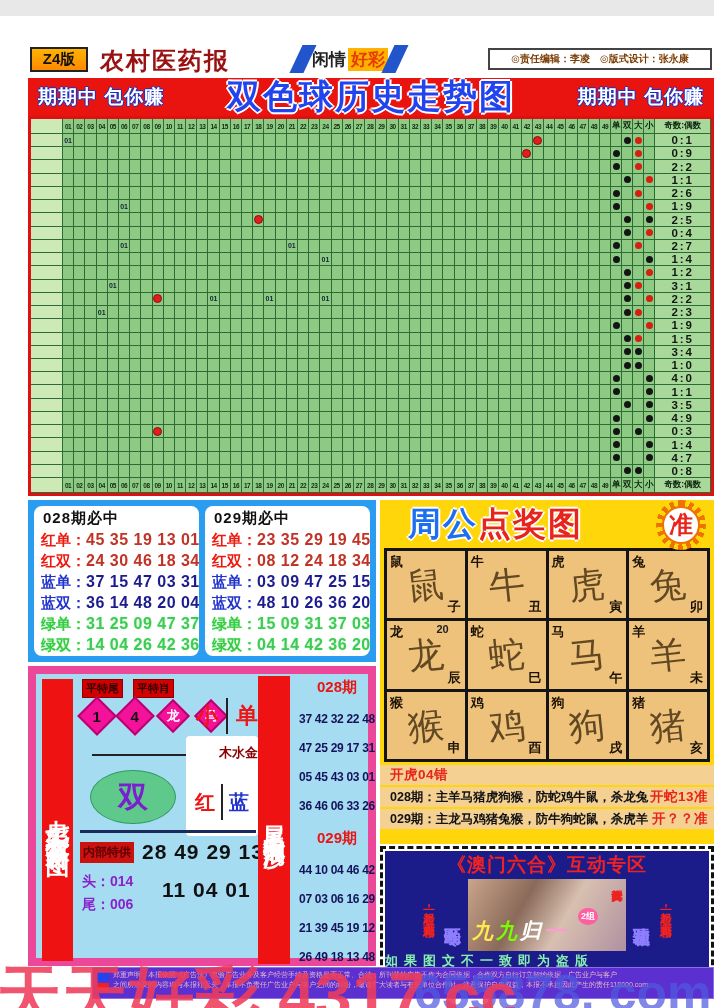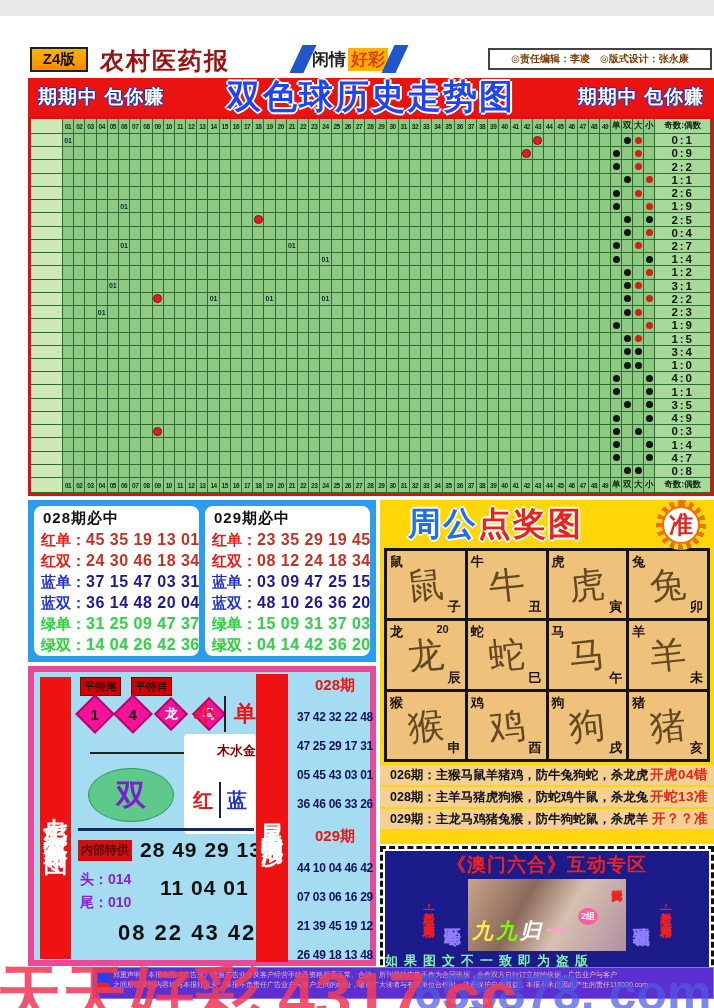--- a/index.html
+++ b/index.html
@@ -81,21 +81,21 @@
                    font-family:"DejaVu Serif","Liberation Serif",serif; }
   .zcell .znum { position:absolute; right:16px; top:2px; font-size:11px; font-weight:bold; color:#222; }
   .zg-lines { margin-top:3px; }
   .zg-line { display:flex; align-items:center; background:#f4d092; margin:0 0 2px 0; padding:1px 6px 1px 10px;
              font-size:12.5px; font-weight:bold; color:#111; height:20px; white-space:nowrap; }
   .zg-line .ltext { flex:1; }
   .zg-line .lres { color:#e8251d; font-size:13.5px; letter-spacing:0.5px;text-align:right; }
 
   
   .cyanpanel { position:absolute; left:28px; top:650px; width:348px; height:300px; background:#a6dcf2;
-               border:6px solid #ec4899; }
+               border:8px solid #ec4899; }
   .vbanner { position:absolute; background:#ee1212; color:#fff; font-weight:bold; text-align:center;
              writing-mode:vertical-rl; text-orientation:upright; display:flex; align-items:center; justify-content:center; }
   .vb1 { left:6px; top:5px; width:31px; height:282px; font-size:24px; letter-spacing:5px; }
   .vb2 { left:222px; top:2px; width:32px; height:288px; font-size:22px; letter-spacing:3px; }
   .chiprow { position:absolute; left:46px; top:5px; display:flex; gap:10px; }
   .chip { background:#d40000; color:#2e0000; font-size:11px; font-weight:bold; padding:1px 3px; border:1px solid #8d0000; }
   .diamondrow { position:absolute; left:42px; top:20px; display:flex; align-items:center; }
   .dwrap { width:38px; height:44px; display:flex; align-items:center; justify-content:center; }
   .diamond { background:#f5129a; border:2px solid #b8006e; transform:rotate(45deg);
              display:flex; align-items:center; justify-content:center; }
@@ -2035,21 +2035,20 @@
           <div class="branch">戌</div>
         </div>
         <div class="zcell">
           <div class="animal">猪</div>
           <div class="art">猪</div>
           <div class="branch">亥</div>
         </div>
       </div>
     <div class="zg-lines" id="zglines">
         <div class="zg-line">
-          <div class="ltext">026期：主猴马鼠羊猪鸡，防牛兔狗蛇，杀龙虎</div>
           <div class="lres">开虎04错</div>
         </div>
         <div class="zg-line">
           <div class="ltext">028期：主羊马猪虎狗猴，防蛇鸡牛鼠，杀龙兔</div>
           <div class="lres">开蛇13准</div>
         </div>
         <div class="zg-line">
           <div class="ltext">029期：主龙马鸡猪兔猴，防牛狗蛇鼠，杀虎羊</div>
           <div class="lres">开？？准</div>
         </div>
@@ -2099,24 +2098,23 @@
       </div>
     </div>
     <div class="shuang-ellipse">双</div>
     <div class="hdivider"></div>
     <div class="neiburow">
       <span class="neibuchip">内部特供</span>
       <span class="neibunums">28 49 29 13</span>
     </div>
     <div class="touwei">
       <div>头：014</div>
-      <div>尾：010</div>
+      <div>尾：006</div>
     </div>
     <div class="midnums">11 04 01 26</div>
-    <div class="botnums">08 22 43 42</div>
     <div class="vbanner vb2">尾尾必中大浪淘沙</div>
     <div class="numscol" id="numscol">
         <div class="grp-label">028期</div>
         <div class="grp-row">37 42 32 22 48</div>
         <div class="grp-row">47 25 29 17 31</div>
         <div class="grp-row">05 45 43 03 01</div>
         <div class="grp-row">36 46 06 33 26</div>
         <div class="grp-label">029期</div>
         <div class="grp-row">44 10 04 46 42</div>
         <div class="grp-row">07 03 06 16 29</div>

